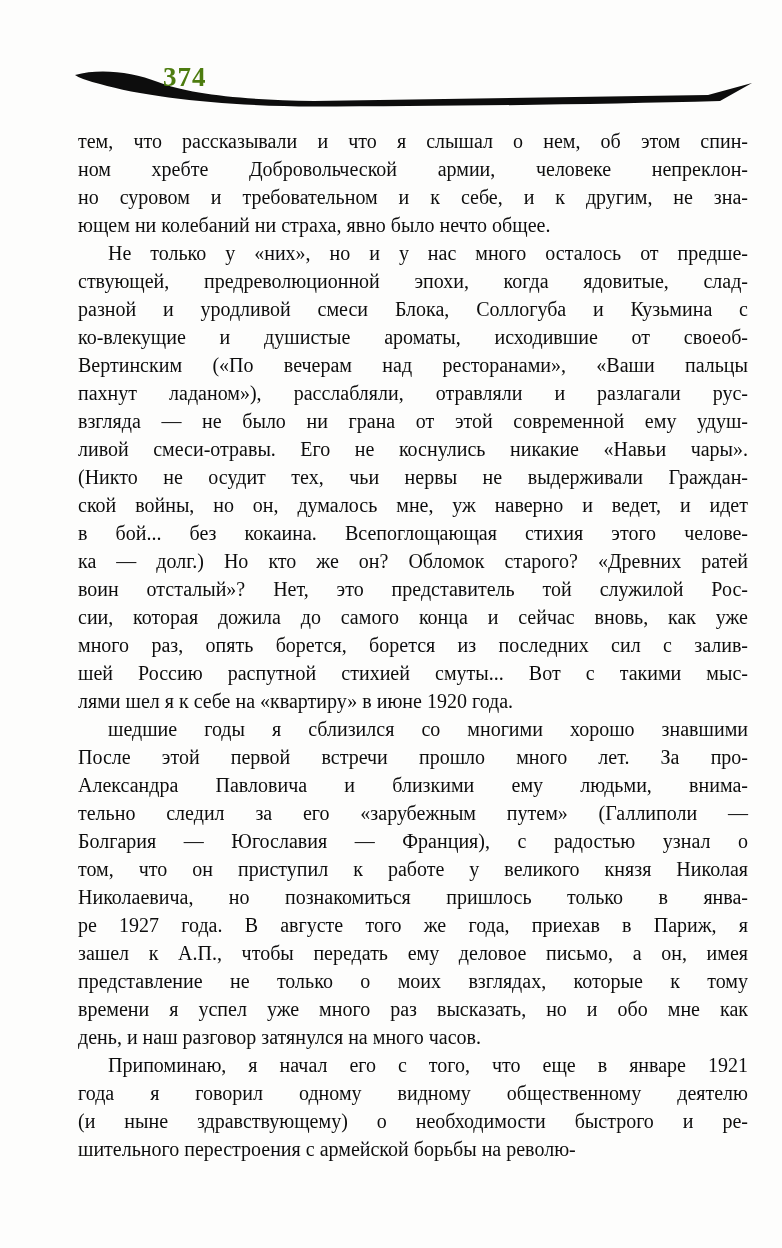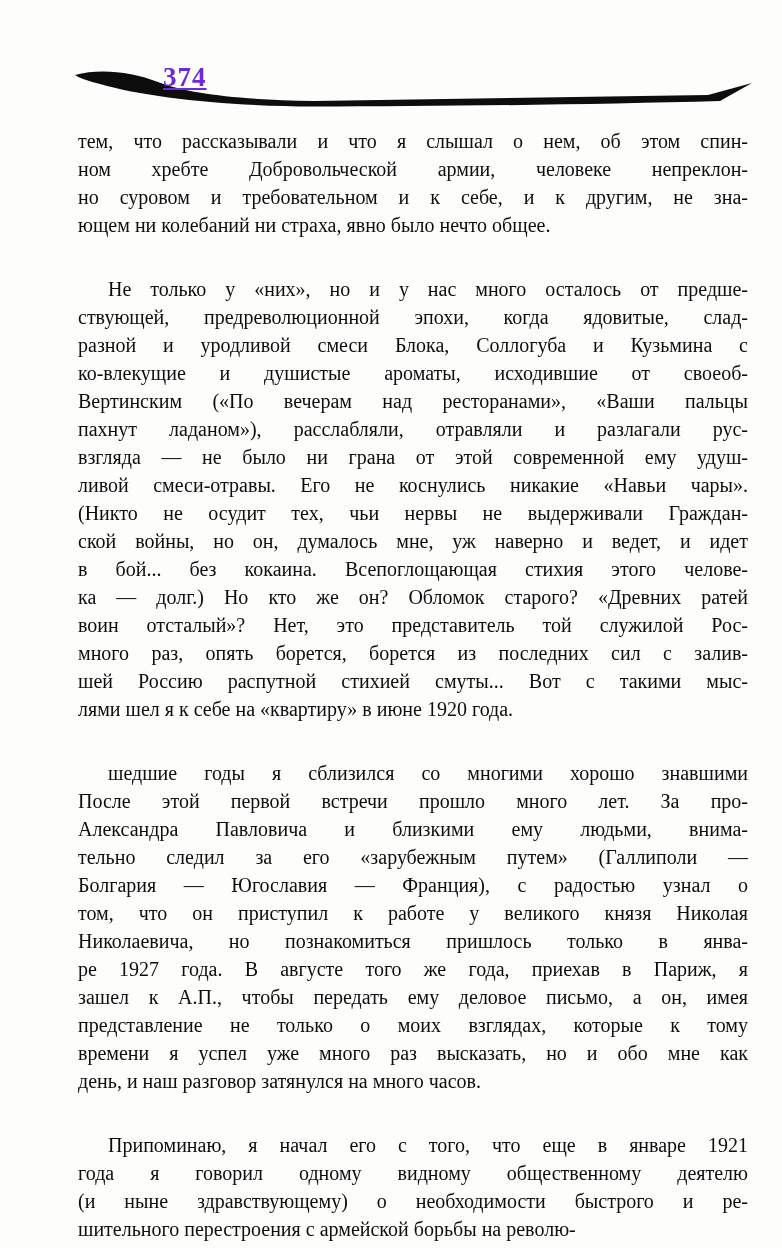--- a/index.html
+++ b/index.html
@@ -33,22 +33,21 @@
     width: 686px;
     height: 40px;
   }
   .page-num {
     position: absolute;
     left: 163px;
     top: 62px;
     font-size: 27px;
     font-weight: bold;
     letter-spacing: 1px;
-    color: #6d28d9;
-    text-decoration: underline;
+    color: #4d7c0f;
   }
   .body-text {
     position: absolute;
     left: 78px;
     top: 127px;
     width: 670px;
   }
   .para {
     margin: 0;
     padding: 0;
@@ -60,21 +59,20 @@
     width: 100%;
     text-align: justify;
     text-align-last: justify;
     white-space: normal;
   }
   .line.last {
     text-align-last: left;
   }
   .para.indent .line:first-child {
     text-indent: 30px;
-    margin-top: 36px;
   }
 </style>
 </head>
 <body>
 
 <div class="page">
 
   <div class="header">
     <svg class="swash" viewBox="0 0 686 40" preserveAspectRatio="none" aria-hidden="true">
       <path fill="#0d0d0d" d="
@@ -106,20 +104,21 @@
         <span class="line">ко-влекущие и душистые ароматы, исходившие от своеоб-</span>
         <span class="line">Вертинским («По вечерам над ресторанами», «Ваши пальцы</span>
         <span class="line">пахнут ладаном»), расслабляли, отравляли и разлагали рус-</span>
         <span class="line">взгляда — не было ни грана от этой современной ему удуш-</span>
         <span class="line">ливой смеси-отравы. Его не коснулись никакие «Навьи чары».</span>
         <span class="line">(Никто не осудит тех, чьи нервы не выдерживали Граждан-</span>
         <span class="line">ской войны, но он, думалось мне, уж наверно и ведет, и идет</span>
         <span class="line">в бой... без кокаина. Всепоглощающая стихия этого челове-</span>
         <span class="line">ка — долг.) Но кто же он? Обломок старого? «Древних ратей</span>
         <span class="line">воин отсталый»? Нет, это представитель той служилой Рос-</span>
+        <span class="line">сии, которая дожила до самого конца и сейчас вновь, как уже</span>
         <span class="line">много раз, опять борется, борется из последних сил с залив-</span>
         <span class="line">шей Россию распутной стихией смуты... Вот с такими мыс-</span>
         <span class="line last">лями шел я к себе на «квартиру» в июне 1920 года.</span>
       </p>
       <p class="para indent">
         <span class="line">шедшие годы я сблизился со многими хорошо знавшими</span>
         <span class="line">После этой первой встречи прошло много лет. За про-</span>
         <span class="line">Александра Павловича и близкими ему людьми, внима-</span>
         <span class="line">тельно следил за его «зарубежным путем» (Галлиполи —</span>
         <span class="line">Болгария — Югославия — Франция), с радостью узнал о</span>

